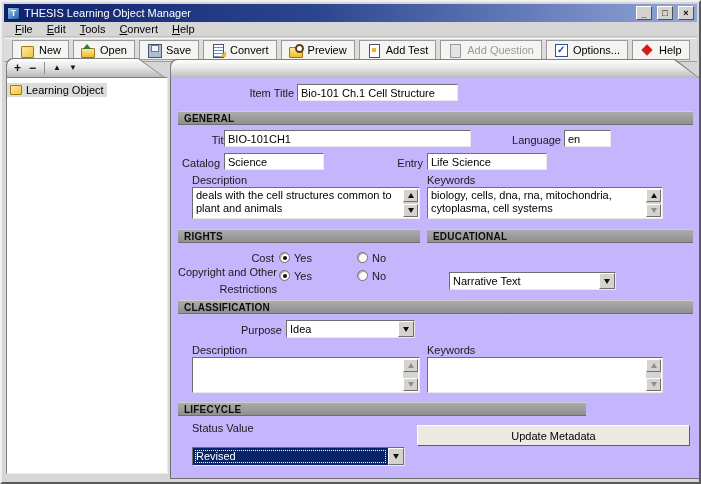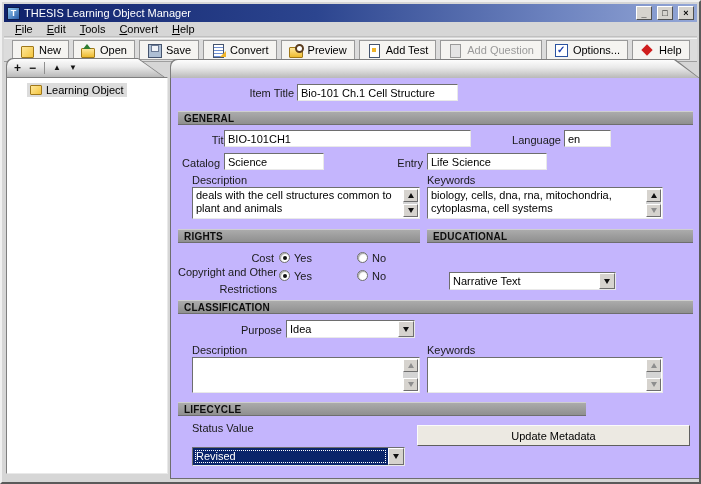--- a/index.html
+++ b/index.html
@@ -74,21 +74,21 @@
   .left-tab .tab-inner{clip-path:polygon(0 0,131px 0,158px 100%,0 100%);border-radius:7px 0 0 0;}
   .main-tab{left:168px;top:57px;width:531px;height:20px;
     clip-path:polygon(0 0,calc(100% - 26px) 0,100% 100%,0 100%);border-radius:7px 0 0 0;}
   .main-tab .tab-inner{clip-path:polygon(0 0,calc(100% - 26px) 0,100% 100%,0 100%);border-radius:7px 0 0 0;}
   .tree-buttons{position:absolute;left:12px;top:58px;height:16px;display:flex;align-items:center;gap:8px;z-index:3;}
   .tree-btn{font-size:12px;font-weight:bold;color:#111;background:none;border:none;padding:0;line-height:1;cursor:default;}
   .tree-btn.small{font-size:8px;}
   .tree-sep{width:1px;height:12px;background:#8f8f8f;}
   
   .left-panel{position:absolute;left:4px;top:75px;width:162px;height:397px;background:#fff;
-    border:1px solid;border-color:#7f7f7f #e9e9e9 #e9e9e9 #7f7f7f;padding:5px 20px;}
+    border:1px solid;border-color:#7f7f7f #e9e9e9 #e9e9e9 #7f7f7f;padding:5px 0;}
   .tree-item{display:flex;align-items:center;gap:4px;background:#dcdcdc;padding:1px 3px;width:max-content;}
   .cube-icon{width:12px;height:10px;background:linear-gradient(135deg,#ffe79a,#f3c53f);
     border:1px solid #a07818;border-radius:1px;flex:none;}
   .tree-item .lbl{font-size:11px;color:#000;}
   
   .main-panel{position:absolute;left:168px;top:76px;width:531px;height:401px;background:#c4b5fd;
     border:1px solid #6e6e6e;border-top:none;}
   .flabel{position:absolute;font-size:11px;color:#1a1a1a;white-space:nowrap;}
   .flabel.r{text-align:right;}
   .flabel.c{text-align:right;white-space:normal;line-height:17px;}

